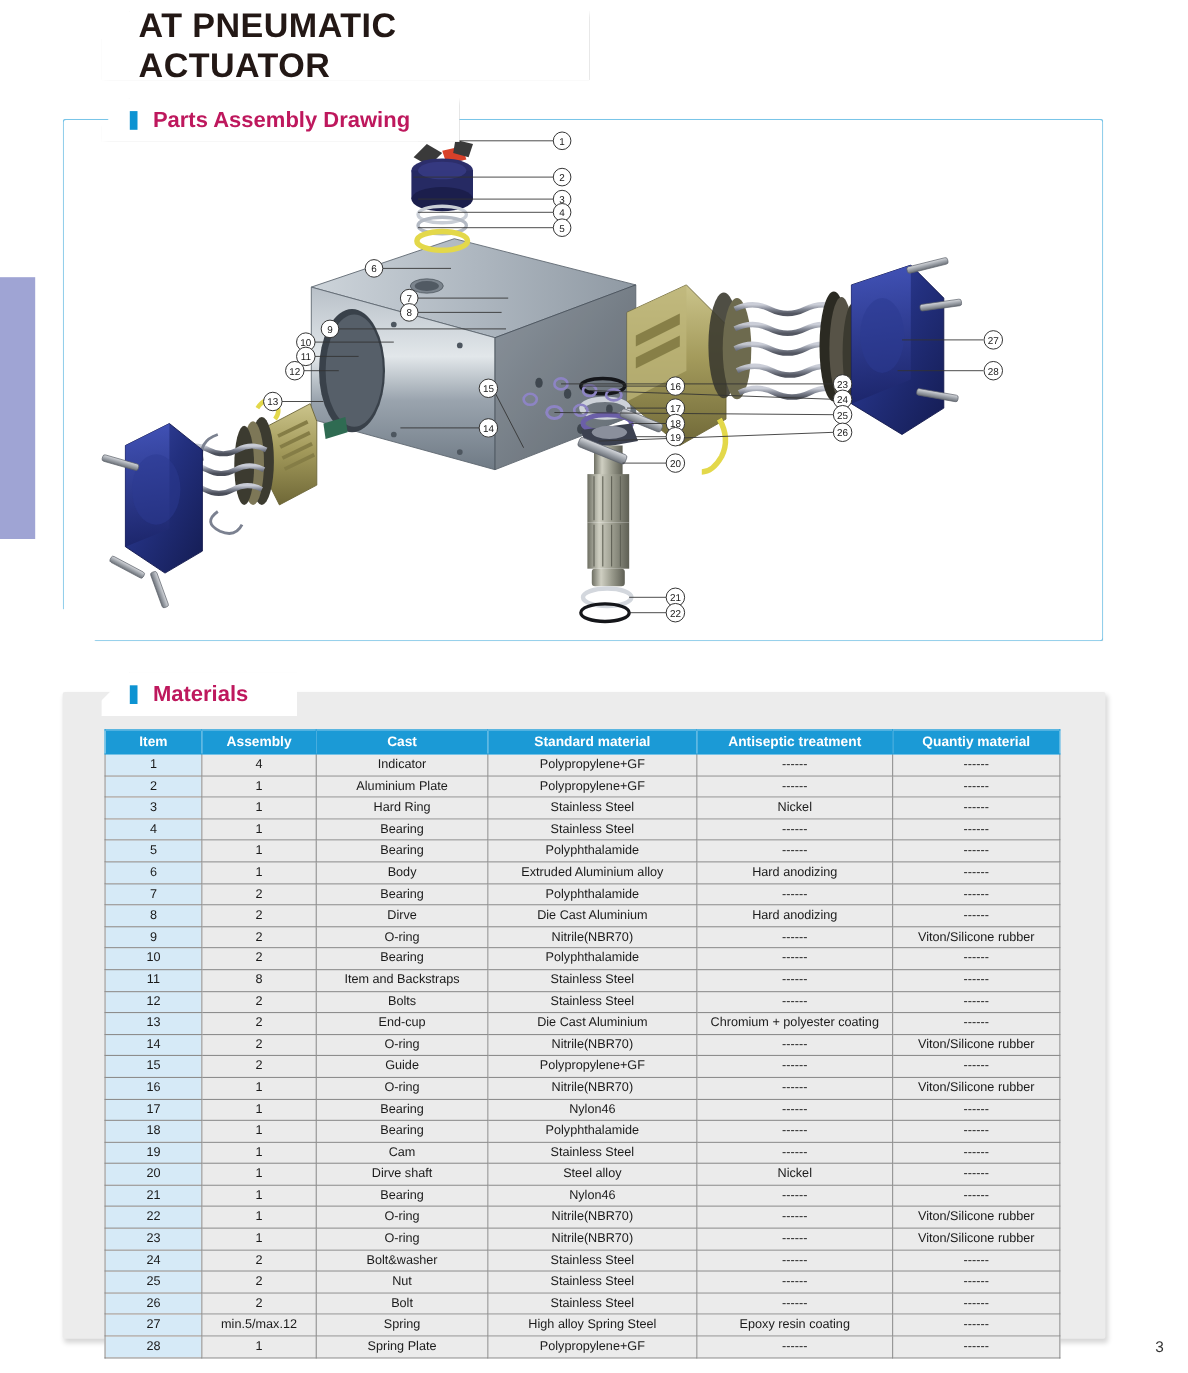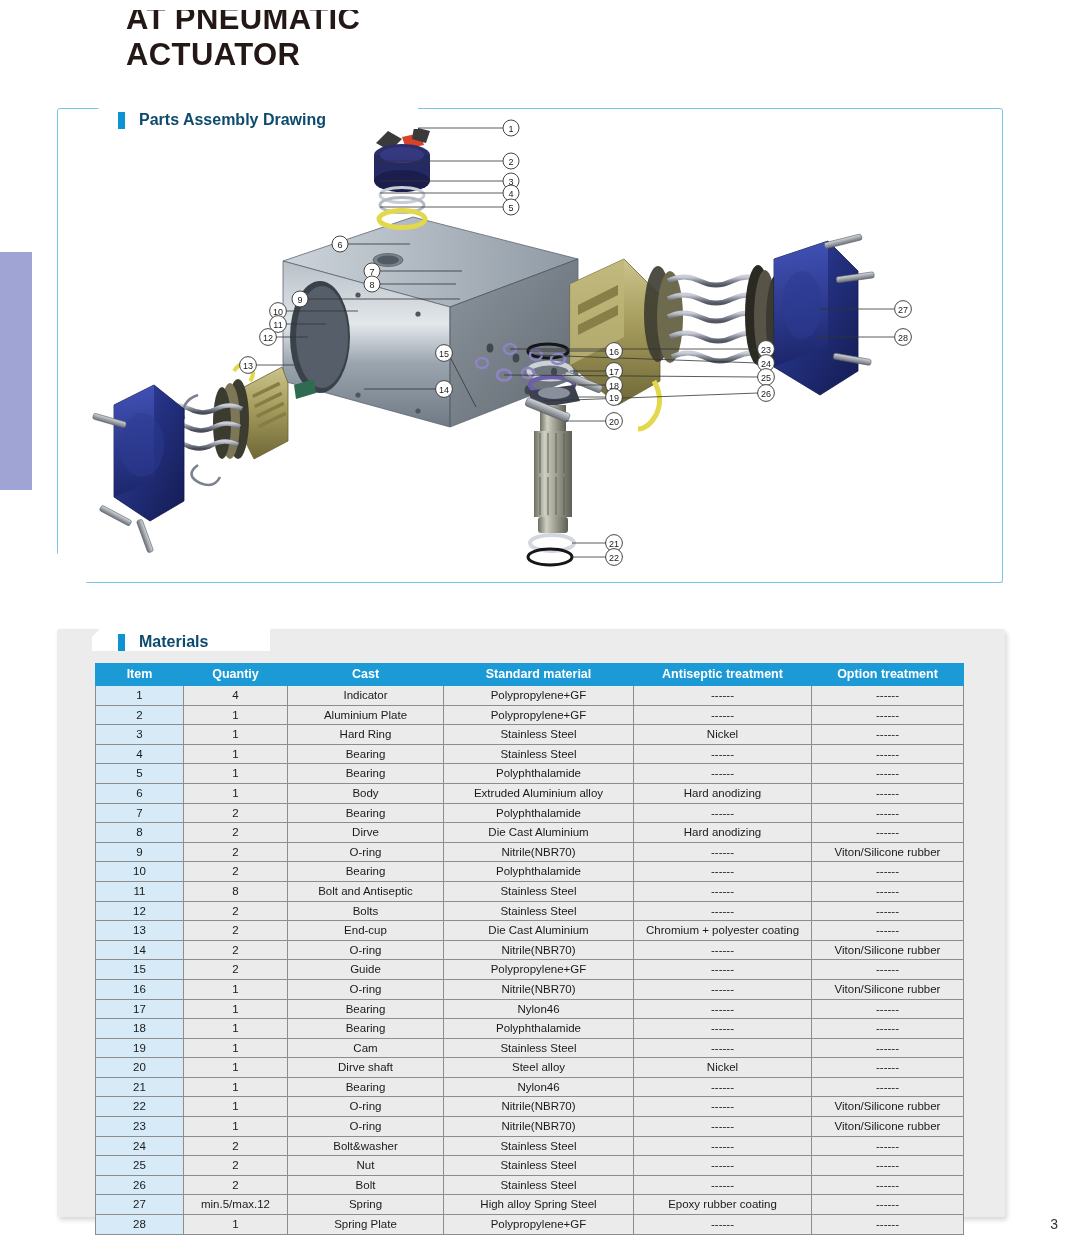--- a/index.html
+++ b/index.html
@@ -24,21 +24,21 @@
     height: 238px;
     background: #9fa4d4;
   }
 
   
   .tab {
     position: absolute;
     background: #ffffff;
     box-shadow: 3px 3px 5px rgba(0,0,0,0.38);
     display: flex;
-    align-items: flex-end;
+    align-items: center;
     box-sizing: border-box;
   }
   .tab.cut {
     clip-path: polygon(26px 0, 100% 0, 100% 100%, 0 100%, 0 26px);
   }
 
   
   .title-tab {
     left: 92px;
     top: 10px;
@@ -63,23 +63,23 @@
   .sec-mats  { left: 92px; top: 611px; width: 178px; }
 
   .bullet {
     width: 7px;
     height: 17px;
     background: #0d93d2;
     margin-right: 14px;
     flex: none;
   }
   .section-tab .txt {
-    font-size: 16px;
+    font-size: 20px;
     font-weight: bold;
-    color: #0c4a6e;
+    color: #be185d;
   }
 
   
   .draw-panel {
     position: absolute;
     left: 57px;
     top: 108px;
     width: 946px;
     height: 475px;
     background: #ffffff;
@@ -573,25 +573,25 @@
     <col class="c-item">
       <col class="c-qty">
       <col class="c-name">
     <col class="c-std">
       <col class="c-anti">
       <col class="c-opt">
   </colgroup>
   <thead>
     <tr>
       <th>Item</th>
-      <th>Quantiy</th>
+      <th>Assembly</th>
       <th>Cast</th>
       <th>Standard material</th>
       <th>Antiseptic treatment</th>
-      <th>Option treatment</th>
+      <th>Quantiy material</th>
     </tr>
   </thead>
   <tbody>
       <tr>
         <td class="item-col">1</td>
         <td>4</td>
         <td>Indicator</td>
         <td>Polypropylene+GF</td>
         <td>------</td>
         <td>------</td>
@@ -664,21 +664,21 @@
         <td class="item-col">10</td>
         <td>2</td>
         <td>Bearing</td>
         <td>Polyphthalamide</td>
         <td>------</td>
         <td>------</td>
       </tr>
       <tr>
         <td class="item-col">11</td>
         <td>8</td>
-        <td>Bolt and Antiseptic</td>
+        <td>Item and Backstraps</td>
         <td>Stainless Steel</td>
         <td>------</td>
         <td>------</td>
       </tr>
       <tr>
         <td class="item-col">12</td>
         <td>2</td>
         <td>Bolts</td>
         <td>Stainless Steel</td>
         <td>------</td>
@@ -794,21 +794,21 @@
         <td>Bolt</td>
         <td>Stainless Steel</td>
         <td>------</td>
         <td>------</td>
       </tr>
       <tr>
         <td class="item-col">27</td>
         <td>min.5/max.12</td>
         <td>Spring</td>
         <td>High alloy Spring Steel</td>
-        <td>Epoxy rubber coating</td>
+        <td>Epoxy resin coating</td>
         <td>------</td>
       </tr>
       <tr>
         <td class="item-col">28</td>
         <td>1</td>
         <td>Spring Plate</td>
         <td>Polypropylene+GF</td>
         <td>------</td>
         <td>------</td>
       </tr>

